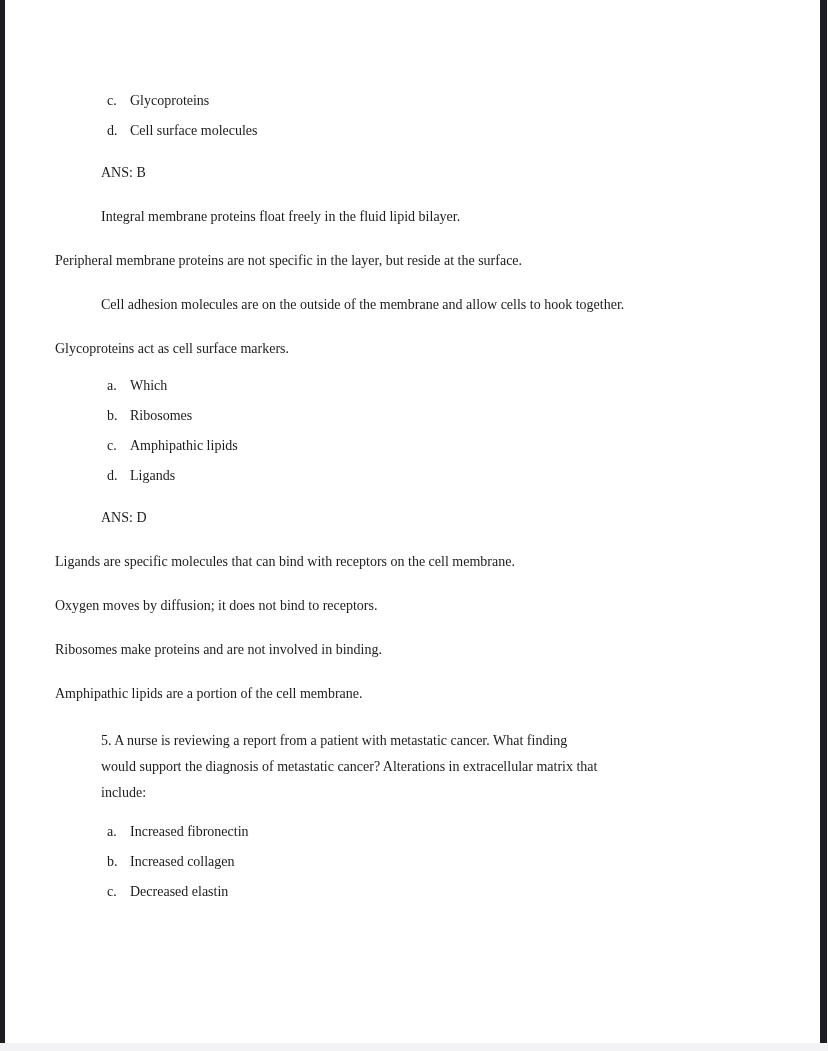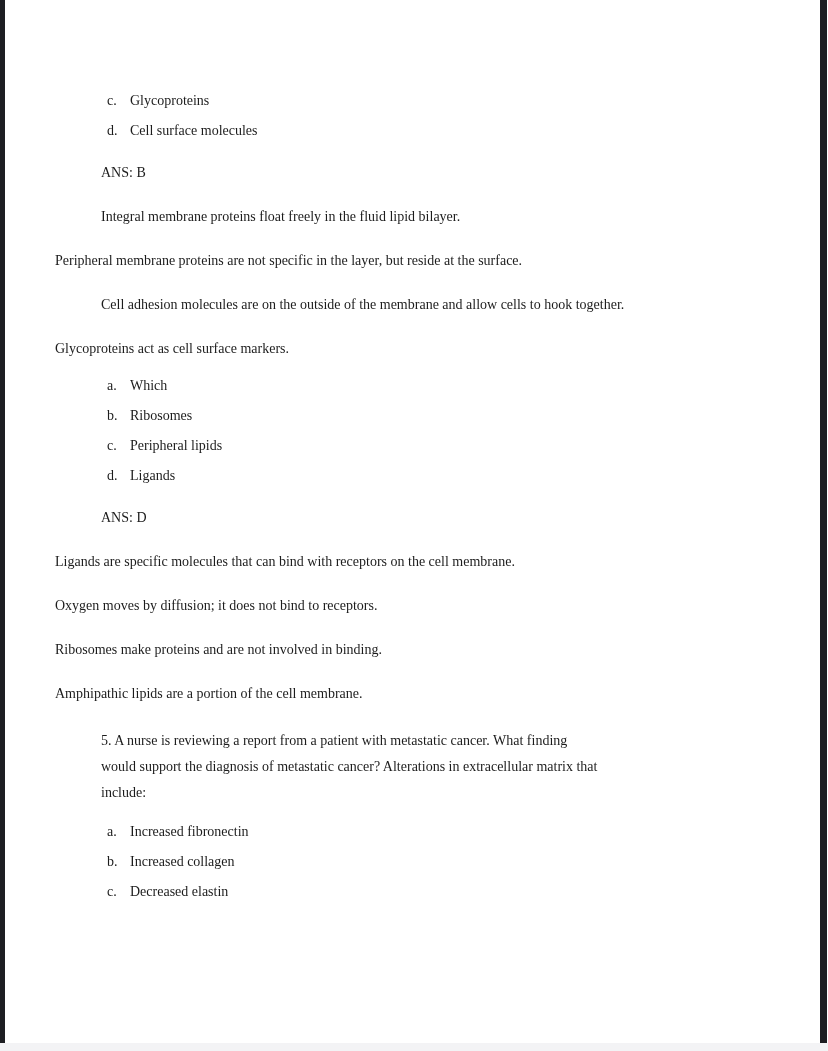--- a/index.html
+++ b/index.html
@@ -94,21 +94,21 @@
   <div class="option group-start">
     <span class="letter">a.</span>
     <span class="opt-text">Which</span>
   </div>
   <div class="option">
     <span class="letter">b.</span>
     <span class="opt-text">Ribosomes</span>
   </div>
   <div class="option">
     <span class="letter">c.</span>
-    <span class="opt-text">Peripheral lipids</span>
+    <span class="opt-text">Amphipathic lipids</span>
   </div>
   <div class="option">
     <span class="letter">d.</span>
     <span class="opt-text">Ligands</span>
   </div>
 
   <div class="answer">ANS: D</div>
 
   <div class="para flush">Ligands are specific molecules that can bind with receptors on the cell membrane.</div>
   <div class="para flush">Oxygen moves by diffusion; it does not bind to receptors.</div>

